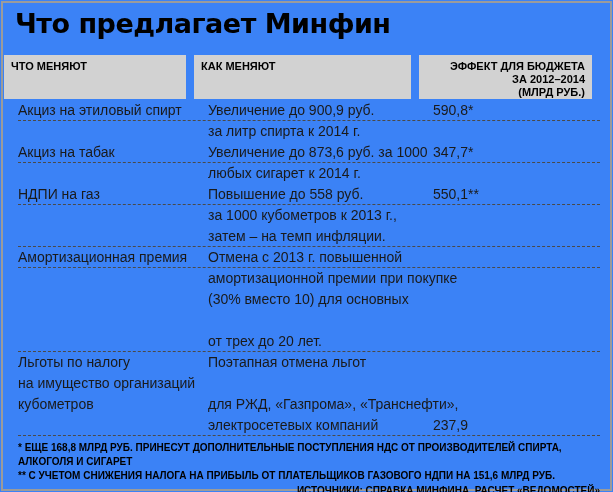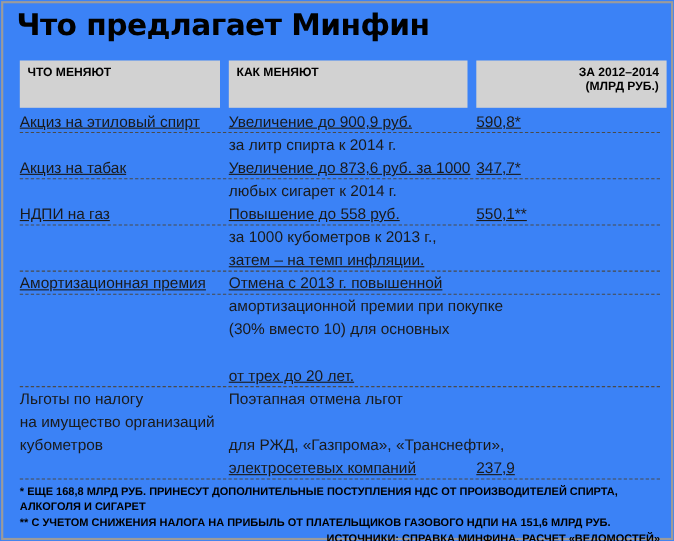--- a/index.html
+++ b/index.html
@@ -15,61 +15,62 @@
     border:2px solid #9b9b9b;
     pointer-events:none;
   }
   .title {
     position:absolute; left:15px; top:8px;
     font-size:27px; font-weight:bold; letter-spacing:-0.5px;
     color:#000;
     font-family:"DejaVu Sans","Liberation Sans",sans-serif;
   }
   .thead {
-    position:absolute; left:18px; top:55px; width:588px; height:43px;
+    position:absolute; left:4px; top:55px; width:588px; height:43px;
     display:grid; grid-template-columns:182px 217px 173px; column-gap:8px;
   }
   .thead .hcell {
     background:#d2d2d2;
     font-size:11px; line-height:13px; font-weight:bold;
     padding:5px 6px 0 7px;
     color:#000;
     box-sizing:border-box;
   }
   .thead .hcell.right { text-align:right; padding-right:7px; }
   .thead .hline { display:block; }
   .tbody {
     position:absolute; left:18px; top:100px; width:582px;
   }
   .line {
     display:grid; grid-template-columns:190px 225px 1fr;
     height:21px; line-height:21px;
     font-size:14px; color:#1a1a1a;
     white-space:nowrap;
   }
-  .line.divider { border-bottom:1px dashed #4a4a4a; height:20px; line-height:20px;text-decoration:underline; }
+  .line.divider { border-bottom:1px dashed #4a4a4a; height:20px; line-height:20px; }
   .line .c-effect { text-align:left; }
   .footnotes {
     position:absolute; left:18px; top:441px; width:582px;
     font-size:10px; line-height:14px; font-weight:bold; color:#000;
   }
   .sources { text-align:right; margin-top:1px; }
 </style>
 </head>
 <body>
 
 <div class="page">
   <div class="frame"></div>
 
   <div class="title">Что предлагает Минфин</div>
 
   <div class="thead">
     <div class="hcell">ЧТО МЕНЯЮТ</div>
     <div class="hcell">КАК МЕНЯЮТ</div>
     <div class="hcell right">
+      <span class="hline">ЭФФЕКТ ДЛЯ БЮДЖЕТА</span>
       <span class="hline">ЗА 2012–2014</span>
       <span class="hline">(МЛРД РУБ.)</span>
     </div>
   </div>
 
   <div class="tbody">
     <div class="line divider">
       <span class="c-what">Акциз на этиловый спирт</span>
       <span class="c-how">Увеличение до 900,9 руб.</span>
       <span class="c-effect">590,8*</span>

